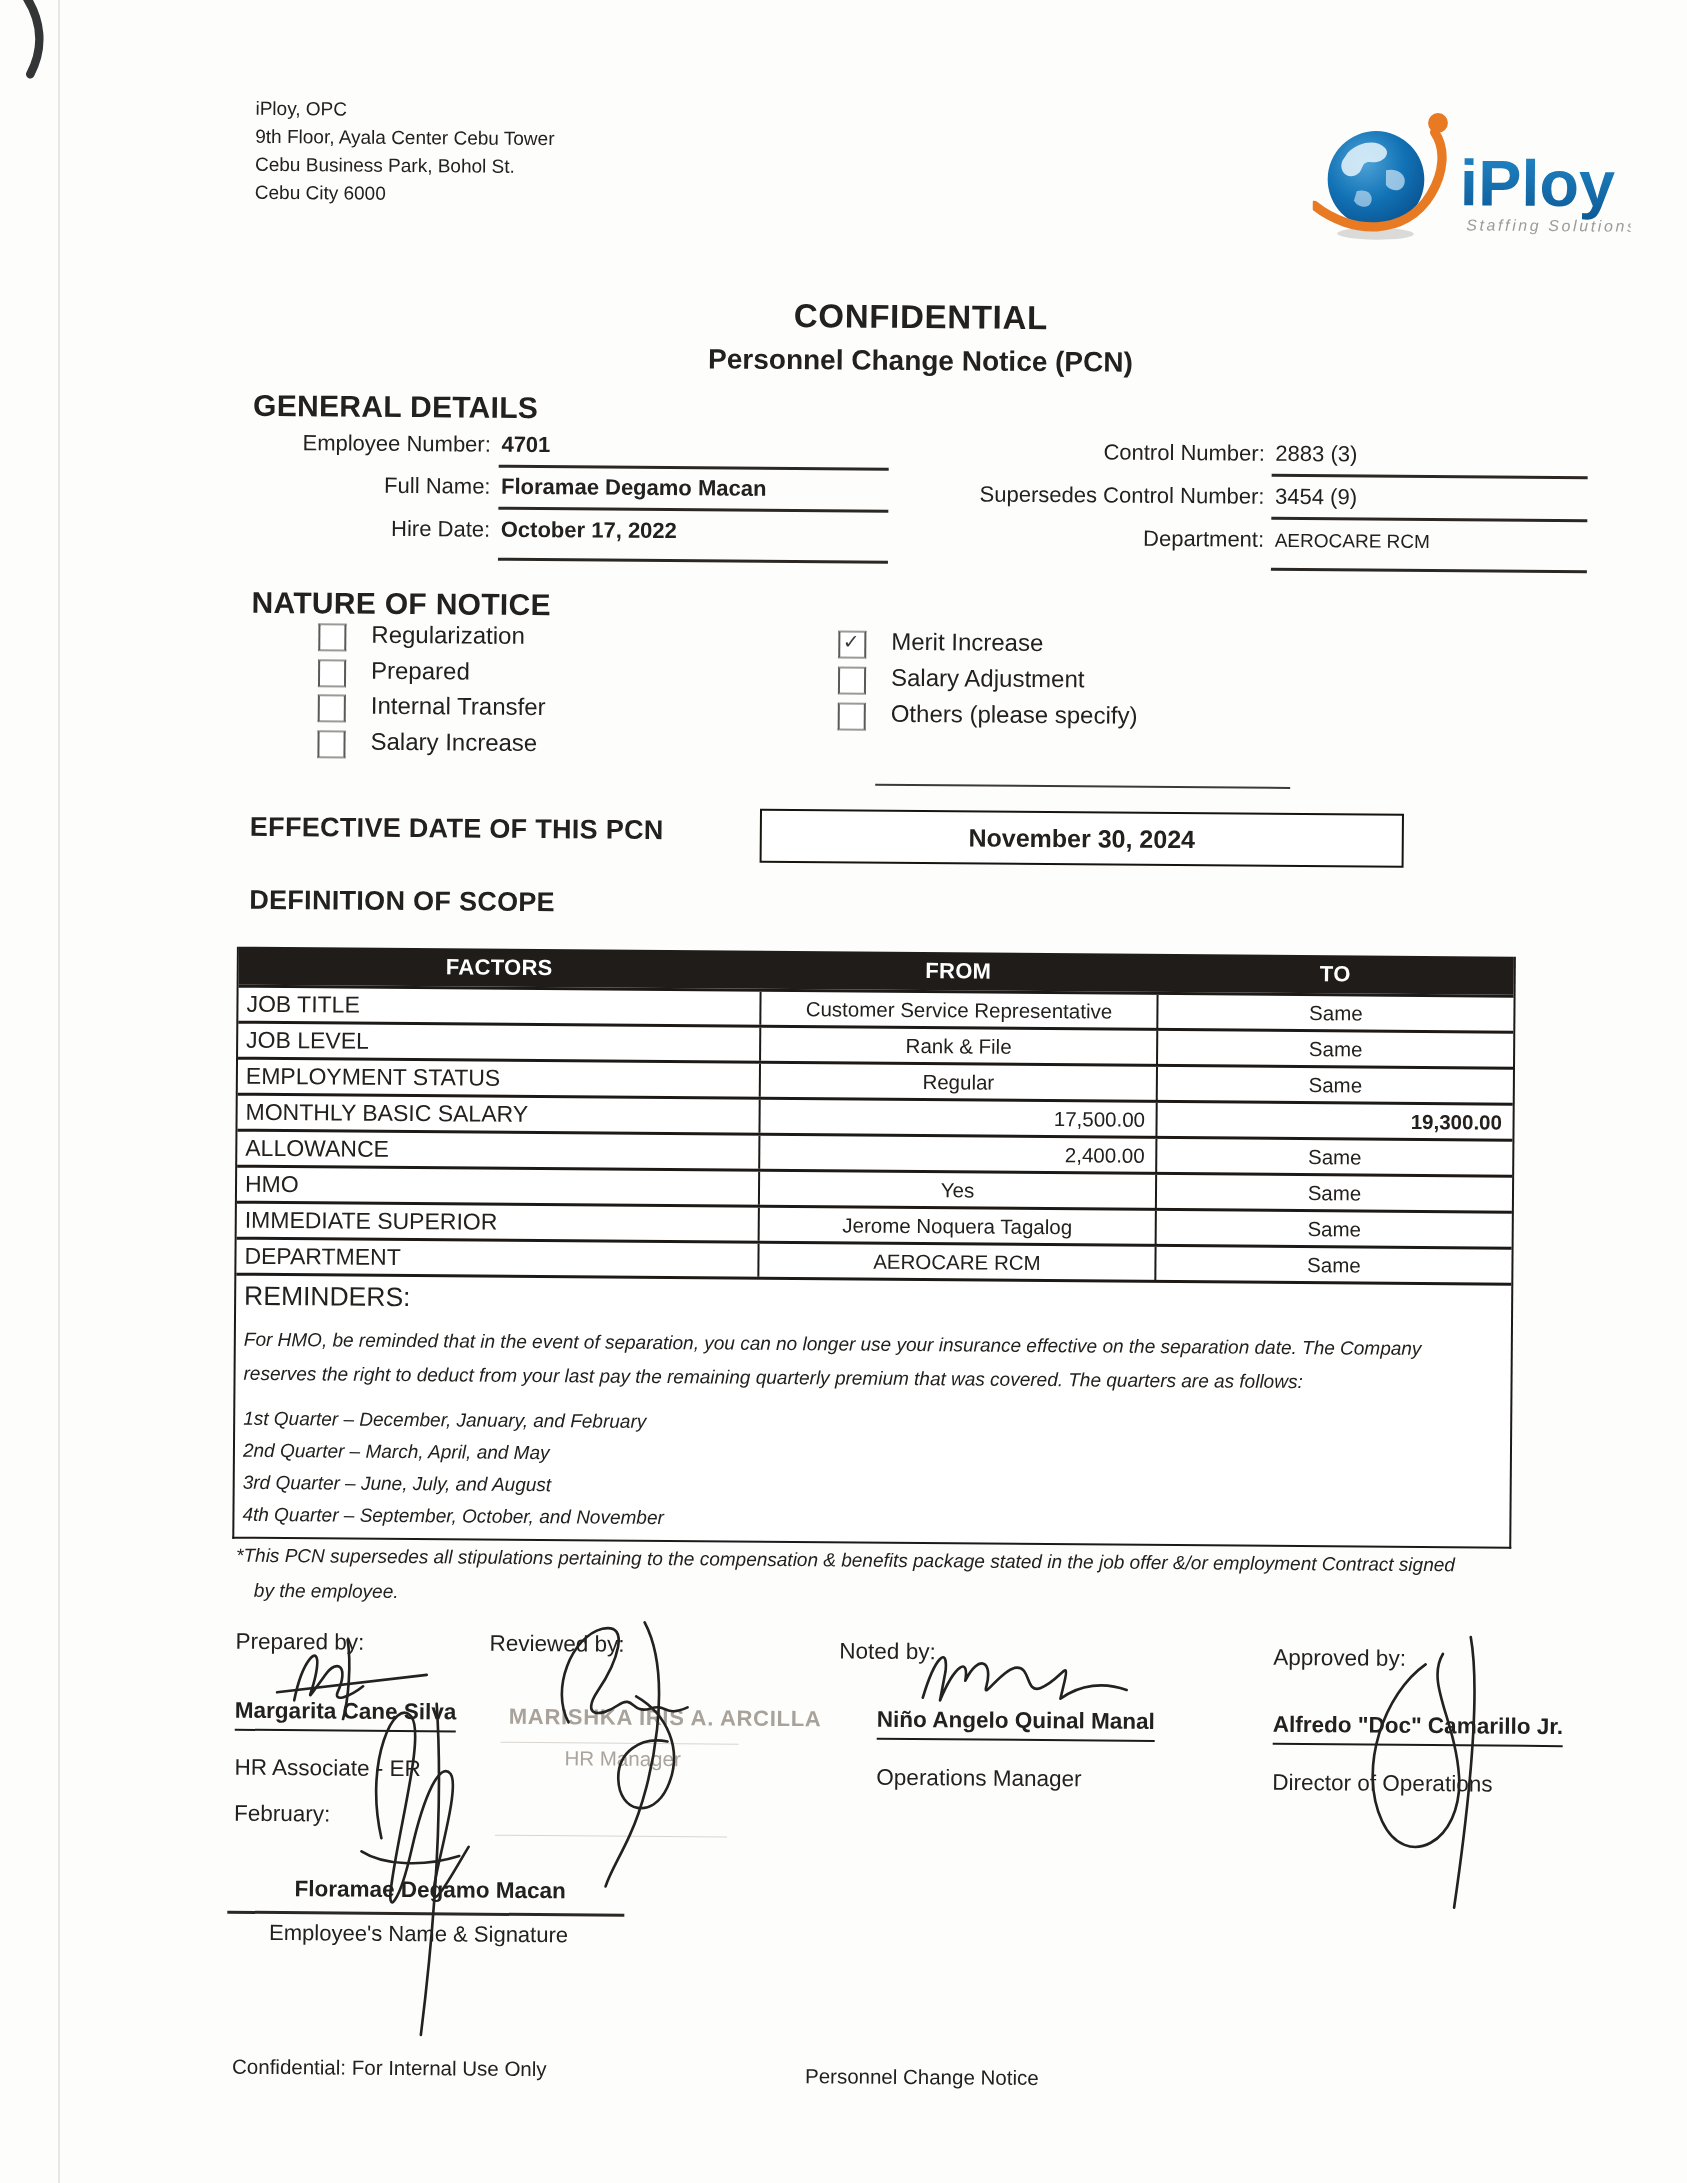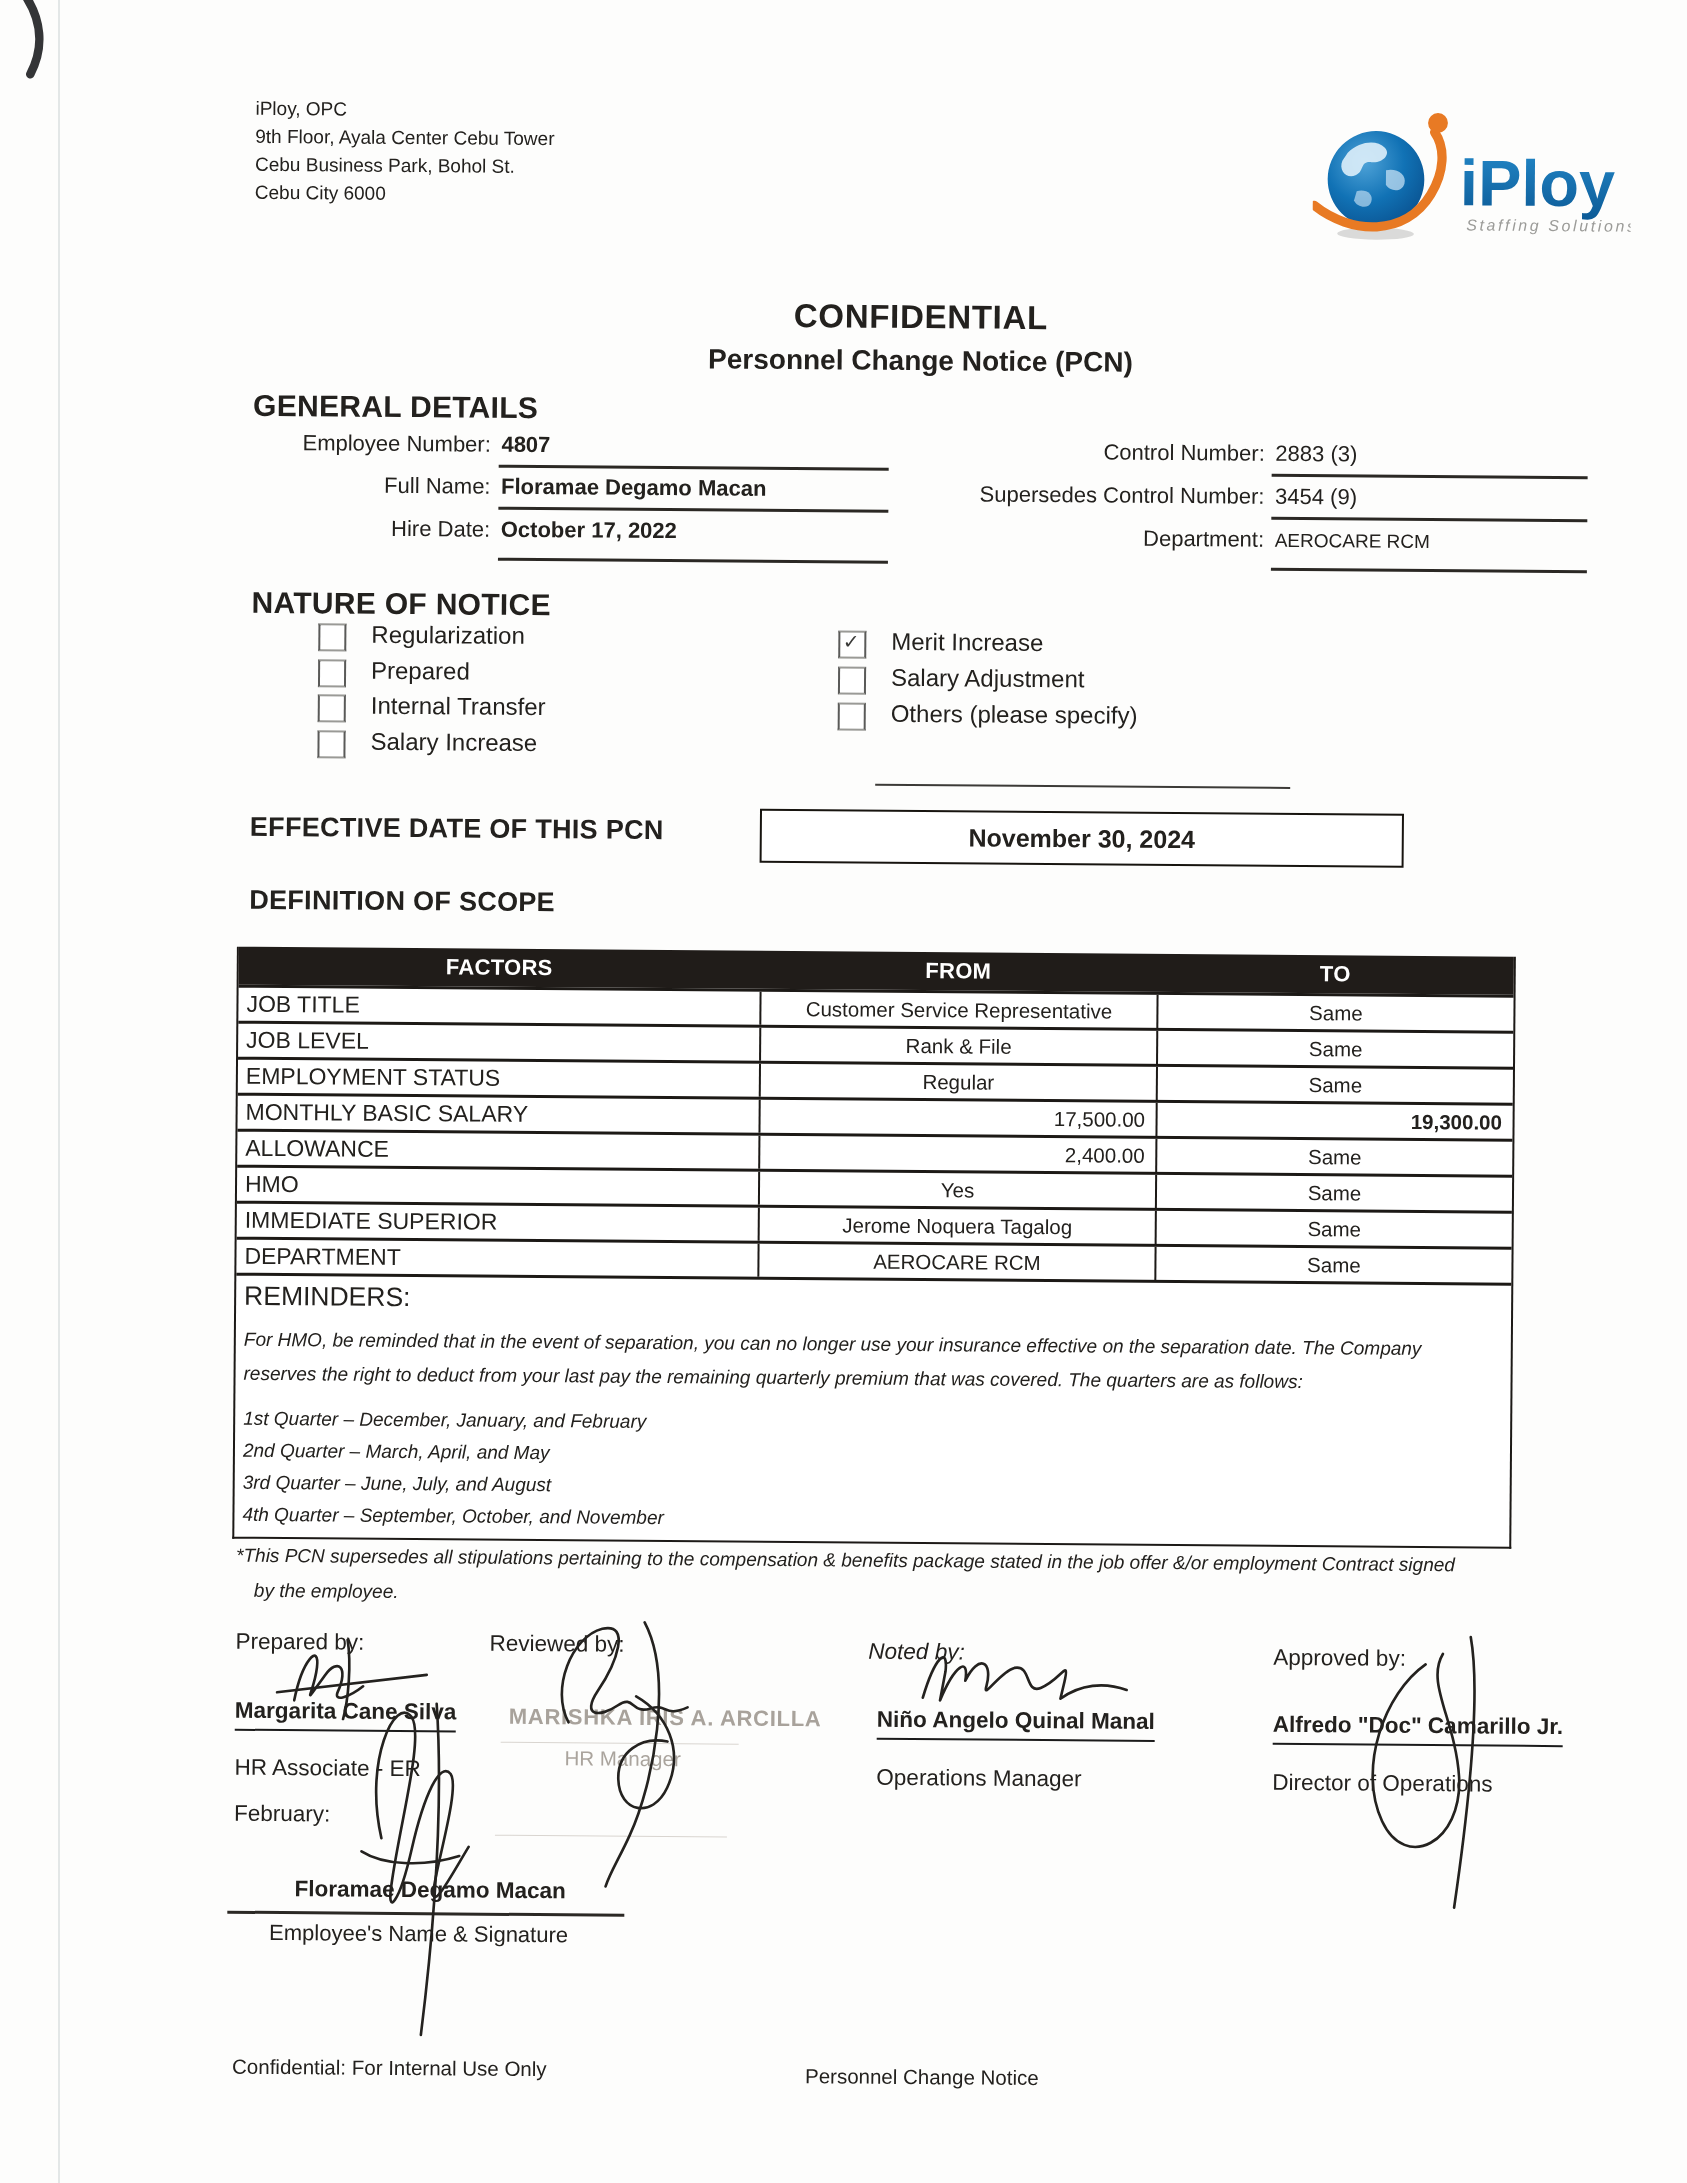--- a/index.html
+++ b/index.html
@@ -105,21 +105,21 @@
 
     <div class="abs title-wrap">
       <div class="doc-title">CONFIDENTIAL</div>
       <div class="doc-subtitle">Personnel Change Notice (PCN)</div>
     </div>
 
     <div class="abs section-h" style="left:255px;top:389px;">GENERAL DETAILS</div>
 
     <div class="gd-row" style="left:255px;top:430px;">
       <div class="gd-lab" style="width:238px;">Employee Number:</div>
-      <div class="gd-val b">4807</div>
+      <div class="gd-val b">4701</div>
     </div>
     <div class="uline" style="left:501px;top:463px;width:390px;"></div>
 
     <div class="gd-row" style="left:255px;top:472px;">
       <div class="gd-lab" style="width:238px;">Full Name:</div>
       <div class="gd-val b">Floramae Degamo Macan</div>
     </div>
     <div class="uline" style="left:501px;top:505px;width:390px;"></div>
 
     <div class="gd-row" style="left:255px;top:515px;">
@@ -242,21 +242,21 @@
           <div>4th Quarter – September, October, and November</div>
         </div>
       </div>
     </div>
 
     <div class="abs note" style="left:247px;top:1545px;">*This PCN supersedes all stipulations pertaining to the compensation &amp; benefits package stated in the job offer &amp;/or employment Contract signed</div>
     <div class="abs note" style="left:265px;top:1580px;">by the employee.</div>
 
     <div class="abs cap" style="left:247px;top:1629px;">Prepared by:</div>
     <div class="abs cap" style="left:501px;top:1629px;">Reviewed by:</div>
-    <div class="abs cap" style="left:880px;top:1634px;font-style:italic;">Noted by:</div>
+    <div class="abs cap" style="left:851px;top:1634px;">Noted by:</div>
     <div class="abs cap" style="left:1285px;top:1637px;">Approved by:</div>
 
     <div class="abs" style="left:247px;top:1698px;"><span class="sig-name" style="min-width:218px;">Margarita Cane Silva</span></div>
     <div class="abs sig-title" style="left:247px;top:1755px;">HR Associate - ER</div>
 
     <div class="abs stamp" style="left:521px;top:1702px;">MARISHKA IRIS A. ARCILLA</div>
     <div class="abs stamp2" style="left:577px;top:1744px;">HR Manager</div>
     <div class="smudge" style="left:513px;top:1740px;width:238px;"></div>
     <div class="smudge" style="left:508px;top:1833px;width:232px;"></div>
 

